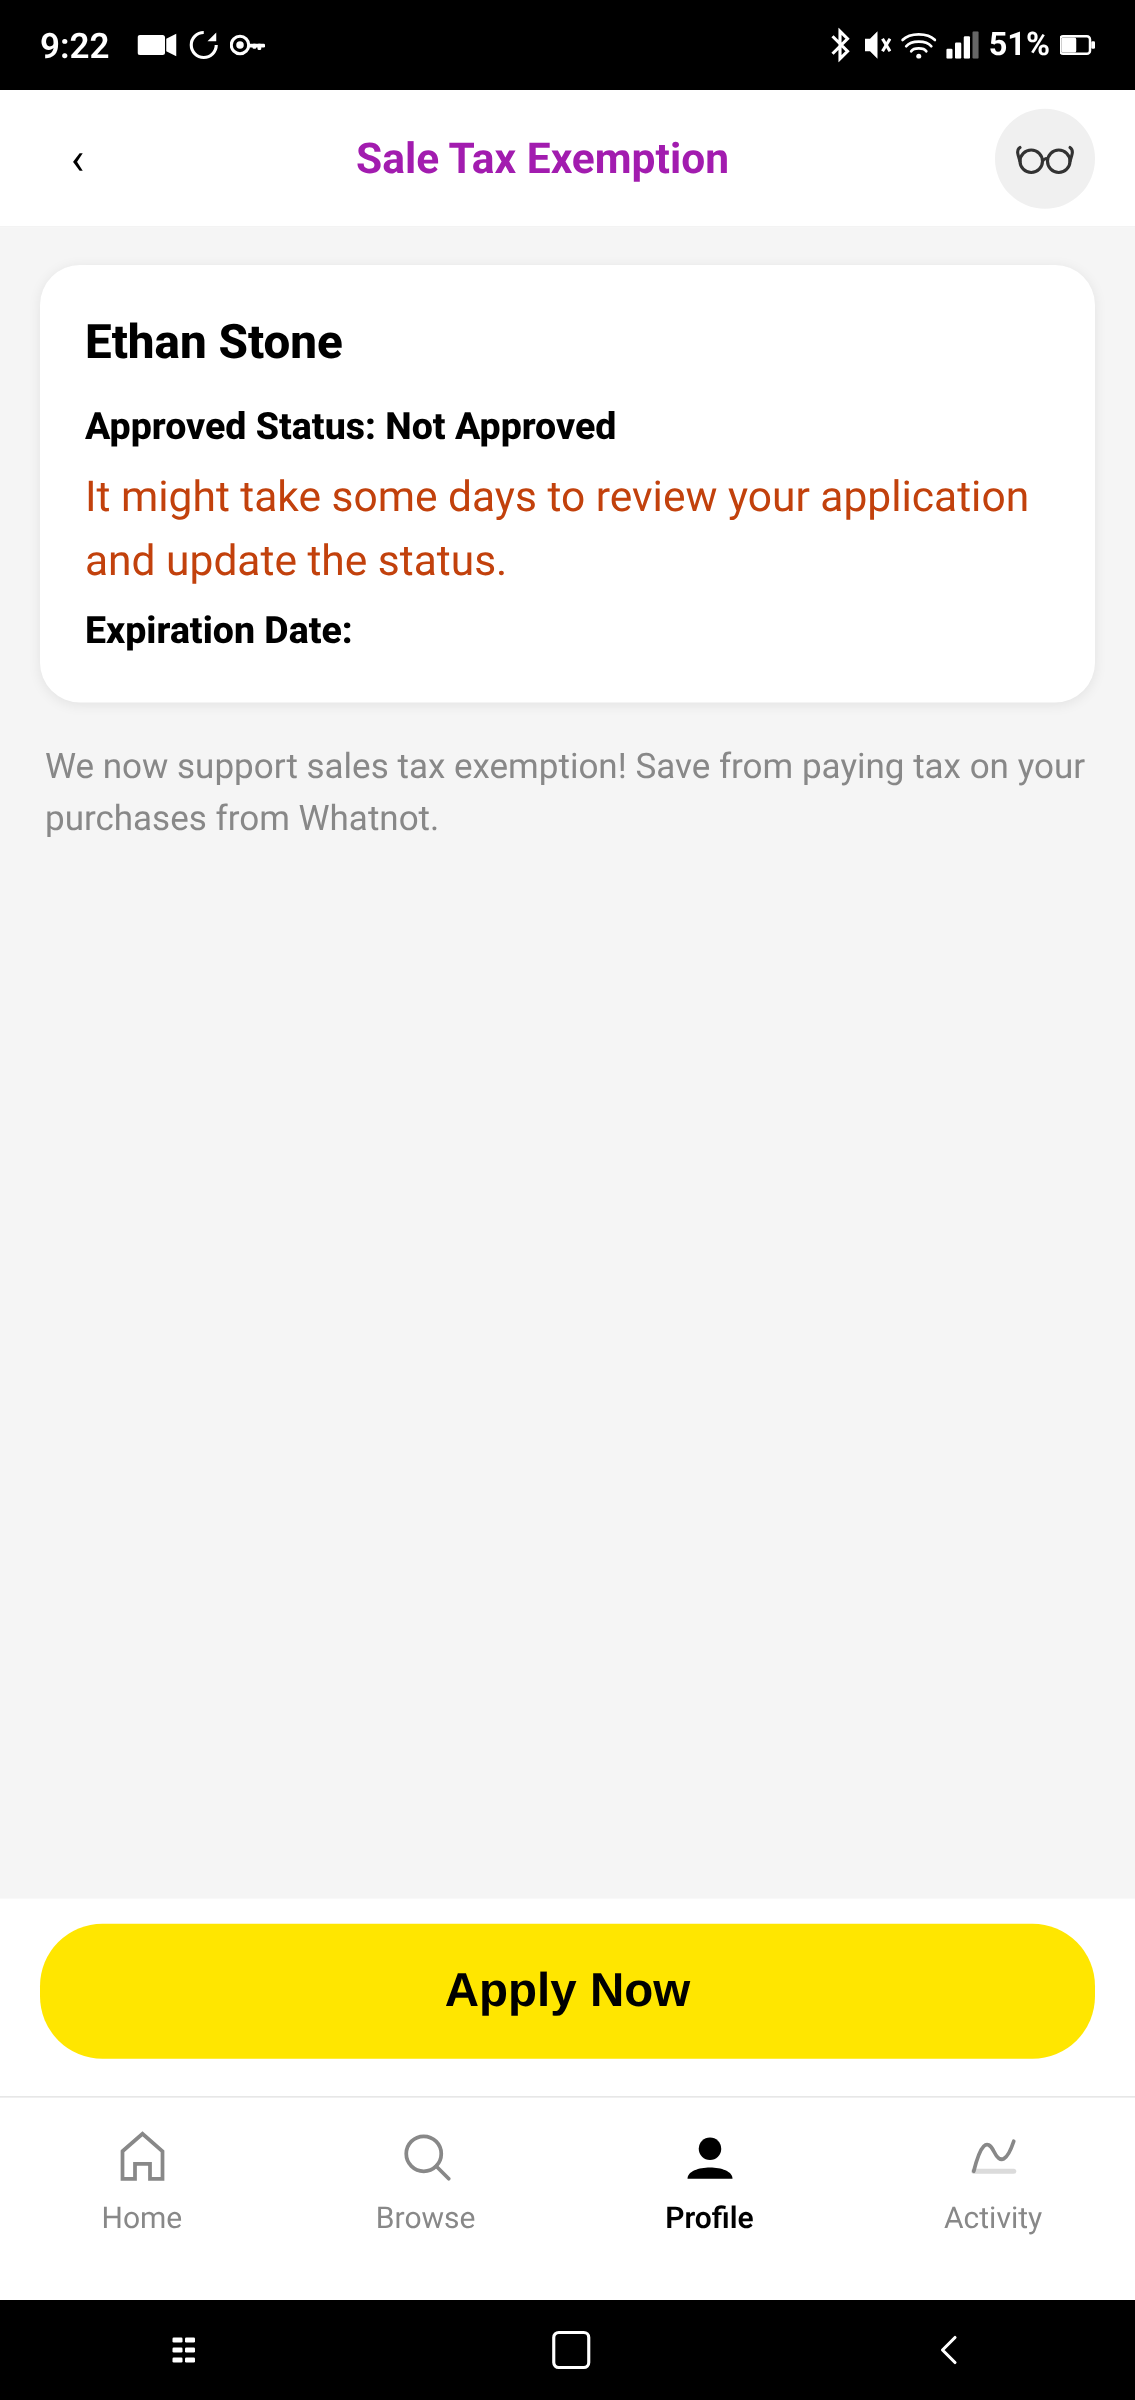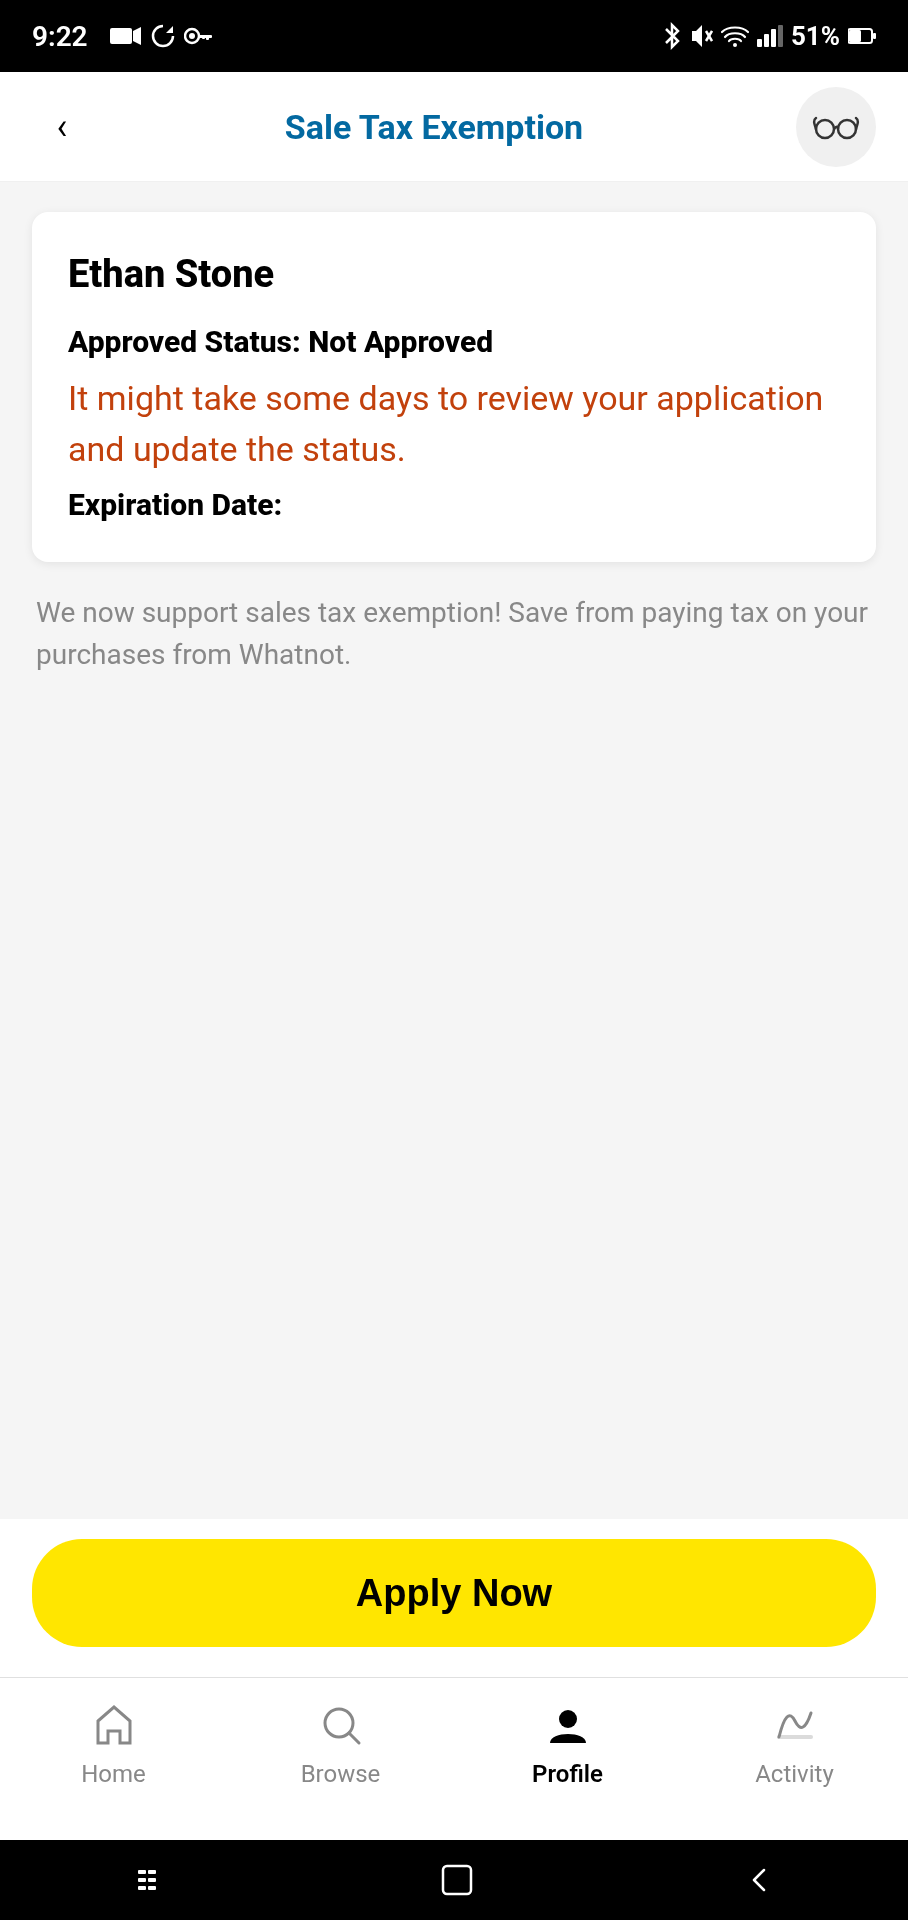--- a/index.html
+++ b/index.html
@@ -88,21 +88,21 @@
     }
 
     .nav-back-arrow {
       font-size: 36px;
       color: #000000;
     }
 
     .nav-title {
       font-size: 34px;
       font-weight: 700;
-      color: #0369a1;
+      color: #a21caf;
       flex: 1;
       text-align: center;
       margin-right: 20px;
     }
 
     .nav-glasses-btn {
       width: 80px;
       height: 80px;
       background: #f0f0f0;
       border-radius: 50%;
@@ -117,21 +117,21 @@
     .main-content {
       flex: 1;
       padding: 30px 32px;
       overflow-y: auto;
       background: #f5f5f5;
     }
 
     
     .exemption-card {
       background: #ffffff;
-      border-radius: 16px;
+      border-radius: 32px;
       padding: 40px 36px;
       margin-bottom: 30px;
       box-shadow: 0 2px 10px rgba(0,0,0,0.08);
     }
 
     .user-name {
       font-size: 38px;
       font-weight: 800;
       color: #000000;
       margin-bottom: 28px;

